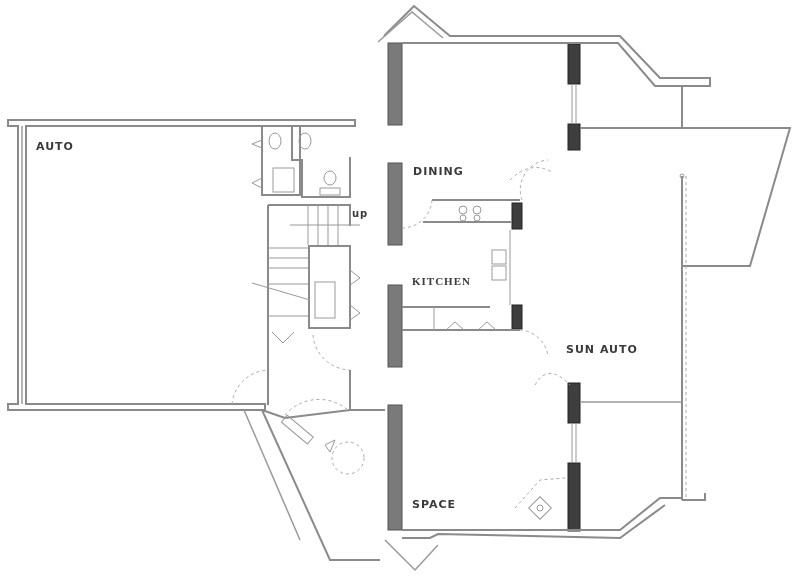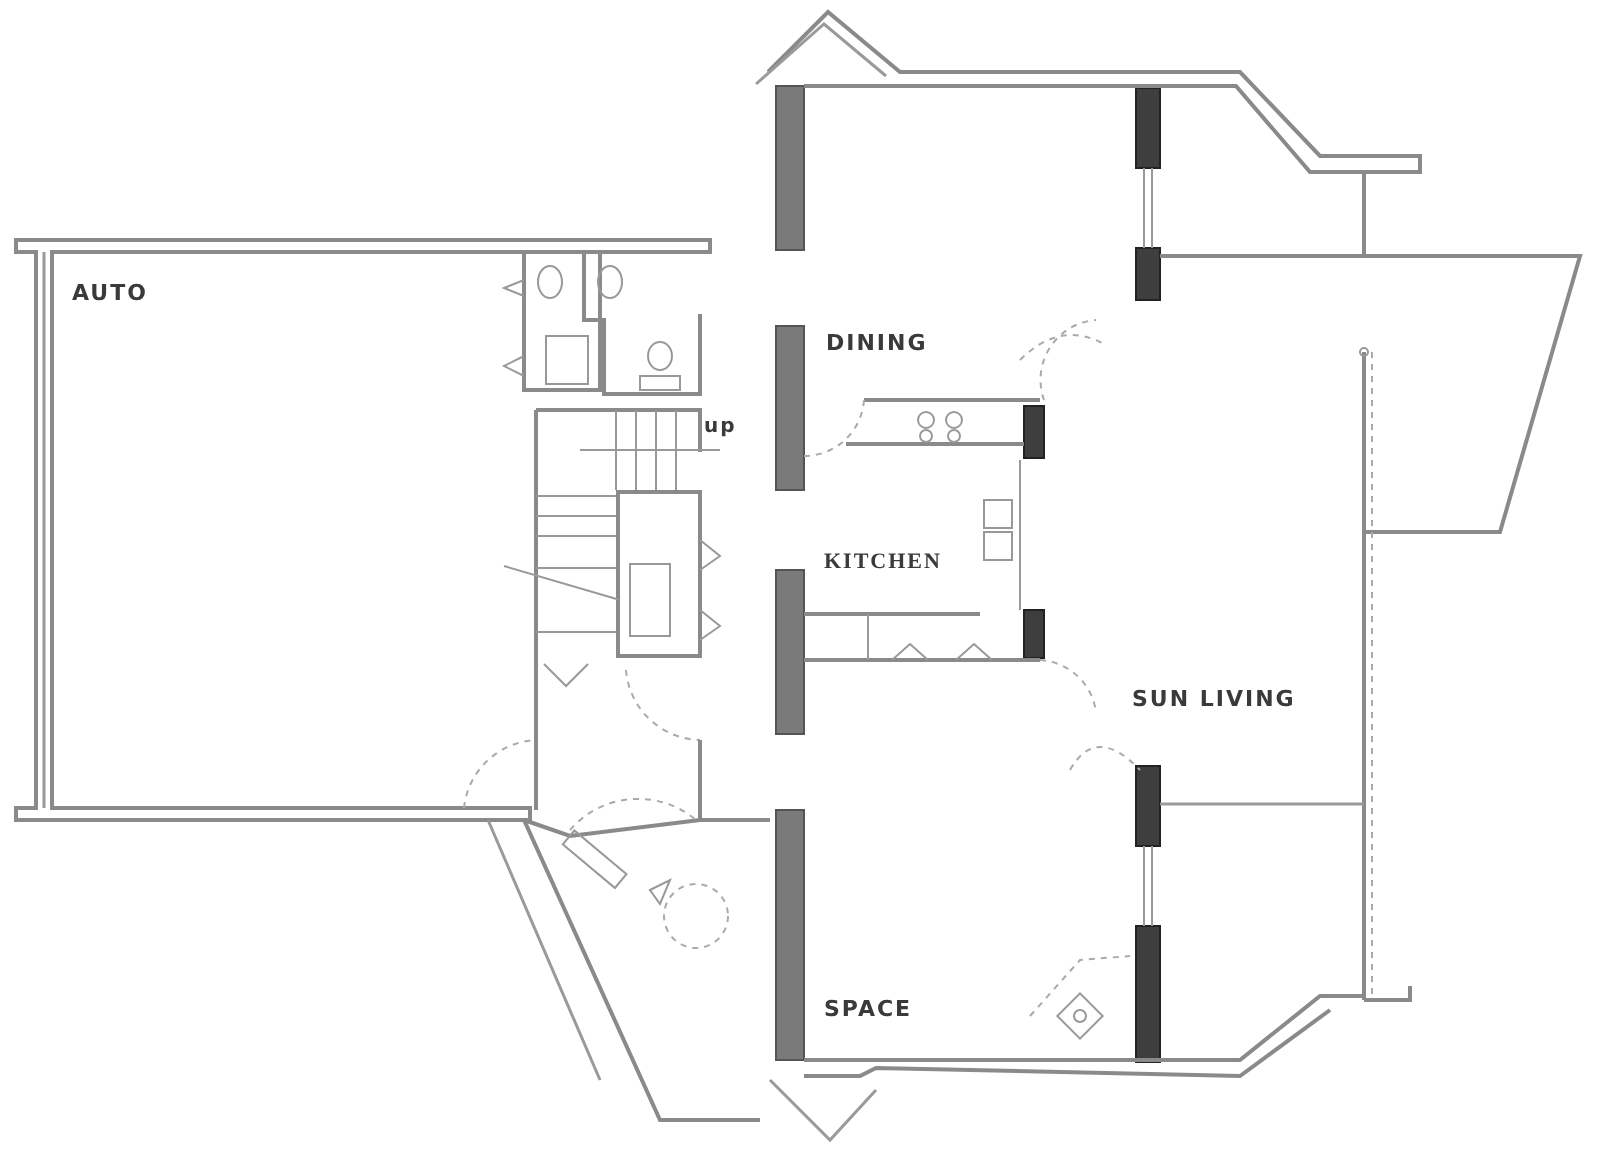--- a/index.html
+++ b/index.html
@@ -129,15 +129,15 @@
     <path class="wall2" d="M385 540 L415 570 L438 545"></path>
     <rect class="thin" x="532" y="500" width="16" height="16" transform="rotate(45 540 508)"></rect>
     <circle class="thin" cx="540" cy="508" r="3"></circle>
     <path class="dash" d="M515 508 L540 480 L565 478"></path>
   </g>
 </svg>
 
 <div class="lbl" style="left:36px;top:140px;">AUTO</div>
 <div class="lbl" style="left:413px;top:165px;">DINING</div>
 <div class="lbl" style="left:412px;top:275px;font-family:Liberation Serif, serif;">KITCHEN</div>
-<div class="lbl" style="left:566px;top:343px;">SUN LIVING</div>
+<div class="lbl" style="left:566px;top:343px;">SUN AUTO</div>
 <div class="lbl" style="left:412px;top:498px;">SPACE</div>
 <div class="lbl" style="left:352px;top:208px;font-size:10px;">up</div>
 
 </body></html>

